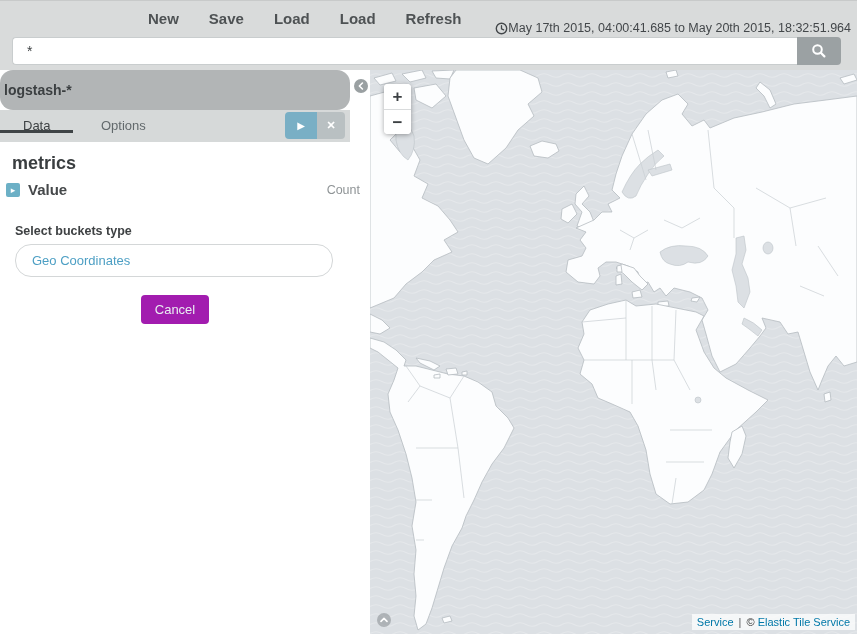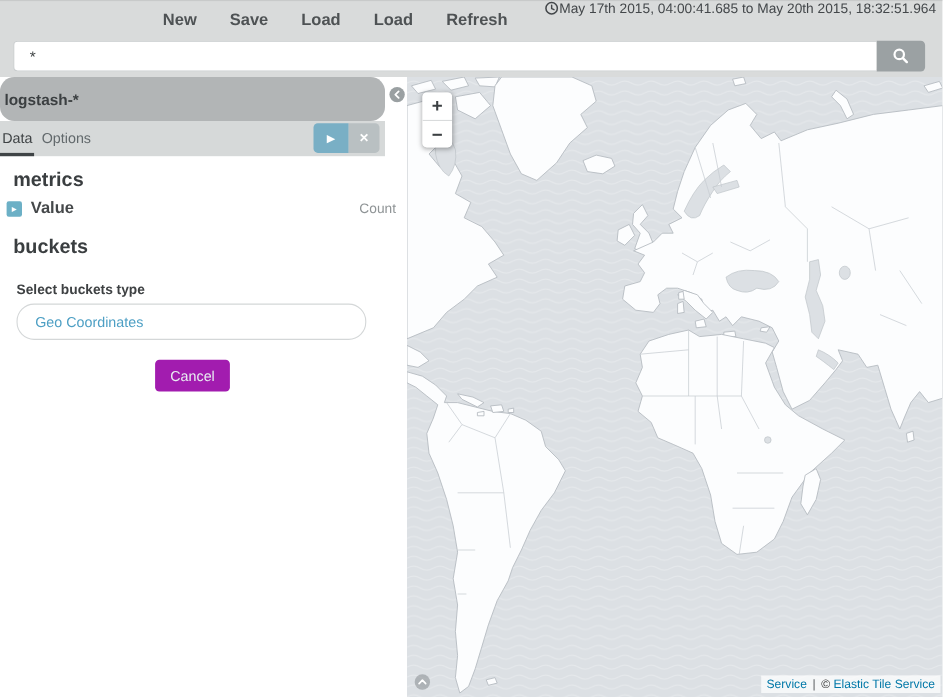--- a/index.html
+++ b/index.html
@@ -3,31 +3,31 @@
 <meta charset="utf-8">
 <style>
   * { margin:0; padding:0; box-sizing:border-box; }
   body { font-family:"Liberation Sans", sans-serif; background:#fff; }
   .screen { position:relative; width:857px; height:634px; overflow:hidden; background:#fff; }
 
   
   .topbar { position:absolute; left:0; top:0; width:857px; height:70px; background:#d9dbdb; border-top:1px solid #c8caca; }
   .nav-row { position:absolute; left:0; top:0; right:0; height:34px; display:flex; align-items:center; padding-left:133px;font-weight:bold; }
   .nav-item { padding:0 15px; font-size:15px; color:#4e5254; cursor:pointer; }
-  .time-picker { position:absolute; right:6px; top:0; height:34px; display:flex; align-items:flex-start; gap:0; font-size:12.5px; color:#43474a; cursor:pointer; }
+  .time-picker { position:absolute; right:6px; top:0; height:34px; display:flex; align-items:flex-end; gap:0; font-size:12.5px; color:#43474a; cursor:pointer; }
   .clock-icon { width:13px; height:13px; flex:0 0 13px; }
   .search-row { position:absolute; left:12px; top:36px; right:16px; height:28px; display:flex; }
   .search-input { flex:1; height:28px; border:1px solid #c9cdce; border-right:none; border-radius:4px 0 0 4px; background:#fff; padding-left:14px; font-size:14px; color:#3e4244; font-family:"Liberation Sans",sans-serif; outline:none; }
   .search-btn { width:44px; height:28px; border:none; background:#9ba1a3; border-radius:0 4px 4px 0; cursor:pointer; display:flex; align-items:center; justify-content:center; }
 
   
   .sidebar { position:absolute; left:0; top:70px; width:370px; height:564px; background:#fff; }
   .sb-header { width:350px; height:40px; background:#b2b5b6; line-height:40px; padding-left:4px; font-size:14px; font-weight:bold; color:#3b3f41;border-radius:13px; }
   .sb-tabs { position:relative; width:350px; height:32px; background:#d6d9d9; }
-  .tab { display:inline-block; height:32px; line-height:31px; padding:0 2px; font-size:13px; color:#62696c; cursor:pointer; vertical-align:top; }
+  .tab { display:inline-block; height:23px; line-height:31px; padding:0 23px; font-size:13px; color:#62696c; cursor:pointer; vertical-align:top; }
   .tab.active { color:#3e4244; border-bottom:3px solid #3f4446; }
   .sb-actions { position:absolute; right:5px; top:2px; height:27px; display:flex; }
   .btn-apply { width:32px; height:27px; border:none; background:#79afc5; border-radius:4px 0 0 4px; color:#fff; font-size:10px; cursor:pointer; }
   .btn-discard { width:28px; height:27px; border:none; background:#b9c0c2; border-radius:0 4px 4px 0; color:#fff; font-size:11px; font-weight:bold; cursor:pointer; }
   .sb-heading { margin:11px 0 3px 12px; font-size:18px; font-weight:bold; color:#3a3e40; }
   .agg-row { position:relative; height:26px; line-height:26px; cursor:pointer; }
   .expand-btn { position:absolute; left:6px; top:6px; width:14px; height:14px; background:#6cb0c6; border-radius:2px; color:#fff; font-size:9px; line-height:14px; text-align:center; }
   .agg-label { margin-left:28px; font-size:15px; font-weight:bold; color:#45484a; }
   .agg-type { position:absolute; right:10px; top:0; font-size:12.5px; color:#8f9496; }
   .select-label { margin:21px 0 6px 15px; font-size:12.5px; font-weight:bold; color:#3e4143; }
@@ -89,21 +89,20 @@
         <button class="btn-discard"><span>✕</span></button>
       </span>
     </div>
 
     <div class="sb-heading">metrics</div>
     <div class="agg-row">
       <span class="expand-btn">▸</span>
       <span class="agg-label">Value</span>
       <span class="agg-type">Count</span>
     </div>
-    <div class="sb-heading">buckets</div>
 
     <div class="select-label">Select buckets type</div>
     <div class="listbox">
       <div class="list-option">Geo Coordinates</div>
     </div>
     <div class="cancel-row">
       <button class="btn-cancel">Cancel</button>
     </div>
   </div>
 

